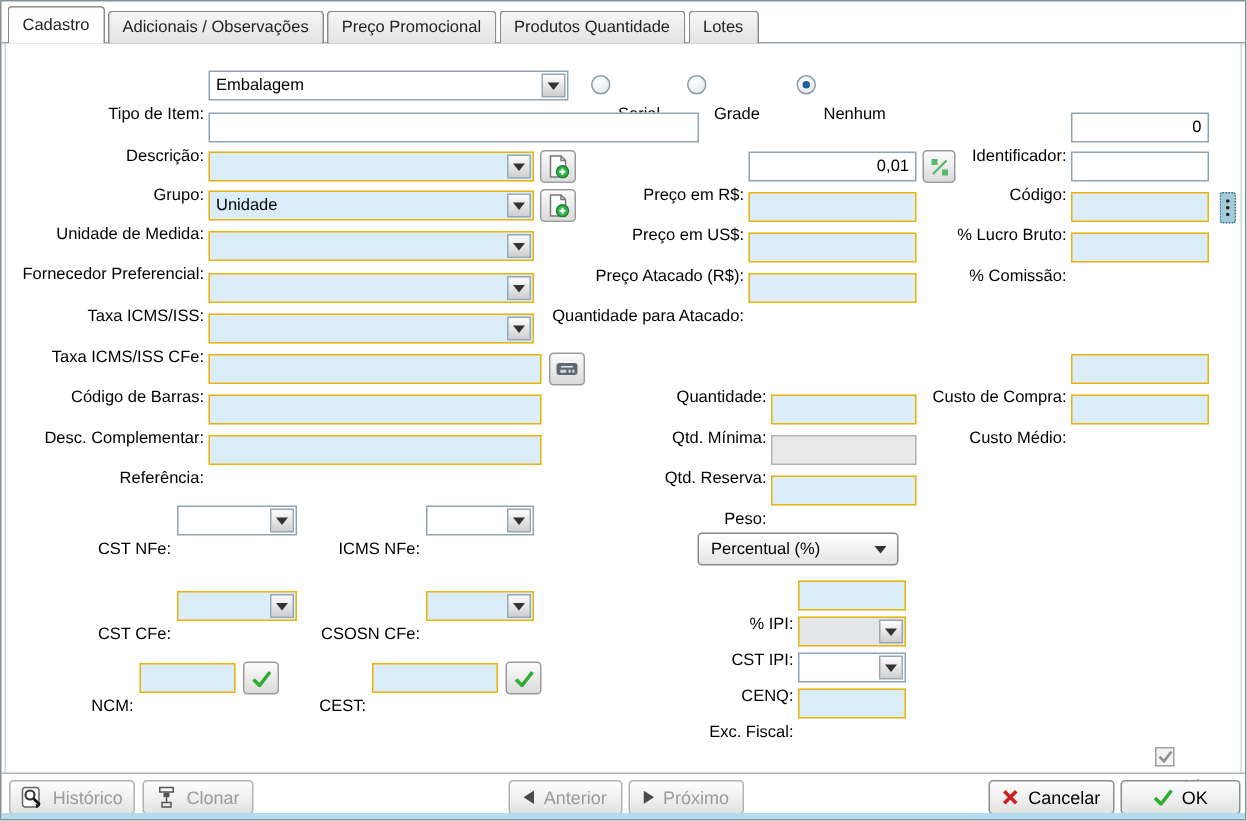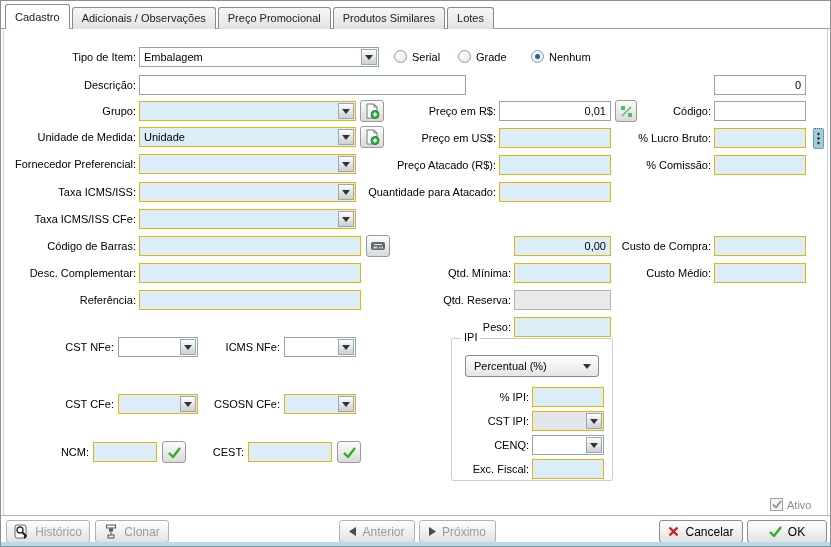--- a/index.html
+++ b/index.html
@@ -17,21 +17,21 @@
   .tab {
     height:21px; line-height:21px; padding:0 9px;
     background:linear-gradient(#f6f6f6,#e3e3e3);
     border:1px solid #8a8a8a; border-bottom:none;
     border-radius:3px 3px 0 0; color:#222; cursor:default; white-space:nowrap;
   }
   .tab.active { background:#fff; height:24px; line-height:24px; position:relative; z-index:4; }
   .tabline { position:absolute; left:0; right:0; top:27px; height:1px; background:#9aa4ac; z-index:2; }
 
   
-  .lb { position:absolute; height:20px; line-height:20px; text-align:right; white-space:nowrap; color:#000; }
+  .lb { position:absolute; height:20px; line-height:20px; text-align:right; white-space:nowrap; color:#000;margin-top:19px; }
   .fd {
     position:absolute; height:20px; box-sizing:border-box;
     border:1px solid #eab308; background:#dcedfa;
     line-height:18px; padding:0 4px; overflow:hidden; white-space:nowrap;
   }
   .fd.w { background:#ffffff; border-color:#8fa4b5; }
   .fd.dis { background:#e9e9e9; border-color:#b3b3b3; }
   .fd.gr { background:#e4e7ea; }
   .num { text-align:right; }
   .cb { padding-right:20px; }
@@ -97,21 +97,21 @@
 </head>
 <body>
 
 <div class="win">
 
   <div class="tabline"></div>
   <div class="tabs">
     <div class="tab active">Cadastro</div>
     <div class="tab">Adicionais / Observações</div>
     <div class="tab">Preço Promocional</div>
-    <div class="tab">Produtos Similares</div>
+    <div class="tab">Produtos Quantidade</div>
     <div class="tab">Lotes</div>
   </div>
   <div class="pageline-l"></div>
   <div class="pageline-r"></div>
 
   <div class="lb" style="left:5px;top:46px;width:130px">Tipo de Item:</div>
   <div class="fd w cb" style="left:138px;top:46px;width:240px">
     <span>Embalagem</span>
     <span class="ar">
         <i class="tri"></i>
@@ -119,20 +119,21 @@
   </div>
   <span class="radio" style="left:393px;top:49px"></span>
   <span class="lb" style="left:411px;top:46px;text-align:center">Serial</span>
   <span class="radio" style="left:457px;top:49px"></span>
   <span class="lb" style="left:475px;top:46px;text-align:center">Grade</span>
   <span class="radio sel" style="left:530px;top:49px"></span>
   <span class="lb" style="left:548px;top:46px;text-align:left">Nenhum</span>
 
   <div class="lb" style="left:5px;top:74px;width:130px">Descrição:</div>
   <div class="fd w" style="left:138px;top:74px;width:327px"></div>
+  <div class="lb" style="left:600px;top:74px;width:110px">Identificador:</div>
   <div class="fd w num" style="left:713px;top:74px;width:92px">0</div>
 
   <div class="lb" style="left:5px;top:100px;width:130px">Grupo:</div>
   <div class="fd cb" style="left:138px;top:100px;width:217px">
     <span></span>
     <span class="ar">
         <i class="tri"></i>
       </span>
   </div>
   <div class="sq" style="left:359px;top:99px">
@@ -216,21 +217,21 @@
   <div class="fd" style="left:138px;top:235px;width:222px"></div>
   <div class="sq" style="left:365px;top:234px">
     <svg width="16" height="12" viewBox="0 0 16 12">
       <rect x="1" y="2" width="14" height="8" rx="2" fill="#5d6873"></rect>
       <path d="M4 4.5 h8" stroke="#e8e8e8" stroke-width="1"></path>
       <rect x="3.5" y="6.5" width="4" height="2" fill="#cfd6dc"></rect>
       <rect x="9" y="6.5" width="1.5" height="2" fill="#cfd6dc"></rect>
       <rect x="11.5" y="6.5" width="1.5" height="2" fill="#cfd6dc"></rect>
     </svg>
   </div>
-  <div class="fd num" style="left:513px;top:235px;width:97px">0,00</div>
+  <div class="lb" style="left:390px;top:235px;width:120px">Quantidade:</div>
   <div class="lb" style="left:600px;top:235px;width:110px">Custo de Compra:</div>
   <div class="fd" style="left:713px;top:235px;width:92px"></div>
 
   <div class="lb" style="left:5px;top:262px;width:130px">Desc. Complementar:</div>
   <div class="fd" style="left:138px;top:262px;width:222px"></div>
   <div class="lb" style="left:390px;top:262px;width:120px">Qtd. Mínima:</div>
   <div class="fd" style="left:513px;top:262px;width:97px"></div>
   <div class="lb" style="left:600px;top:262px;width:110px">Custo Médio:</div>
   <div class="fd" style="left:713px;top:262px;width:92px"></div>
 
@@ -280,23 +281,20 @@
     </svg>
   </div>
   <div class="lb" style="left:203px;top:441px;width:40px">CEST:</div>
   <div class="fd" style="left:247px;top:441px;width:84px"></div>
   <div class="sq" style="left:336px;top:440px">
     <svg width="13" height="11" viewBox="0 0 13 11">
       <path d="M1 6 L5 10 L12 1" stroke="#2fae2f" stroke-width="2.4" fill="none"></path>
     </svg>
   </div>
 
-  <div class="gb" style="left:450px;top:337px;width:160px;height:141px">
-    <span class="gb-t">IPI</span>
-  </div>
   <div class="modecb" style="left:464px;top:354px;width:134px">
     <span>Percentual (%)</span>
     <i class="flat-tri"></i>
   </div>
   <div class="lb" style="left:453px;top:386px;width:75px">% IPI:</div>
   <div class="fd" style="left:531px;top:386px;width:72px"></div>
   <div class="lb" style="left:453px;top:410px;width:75px">CST IPI:</div>
   <div class="fd gr cb" style="left:531px;top:410px;width:72px">
     <span></span>
     <span class="ar">

